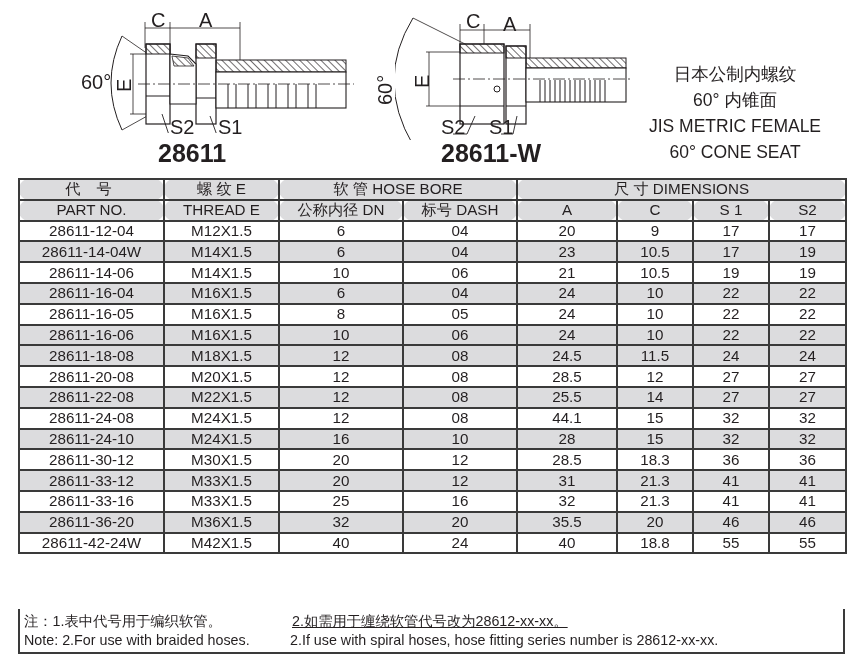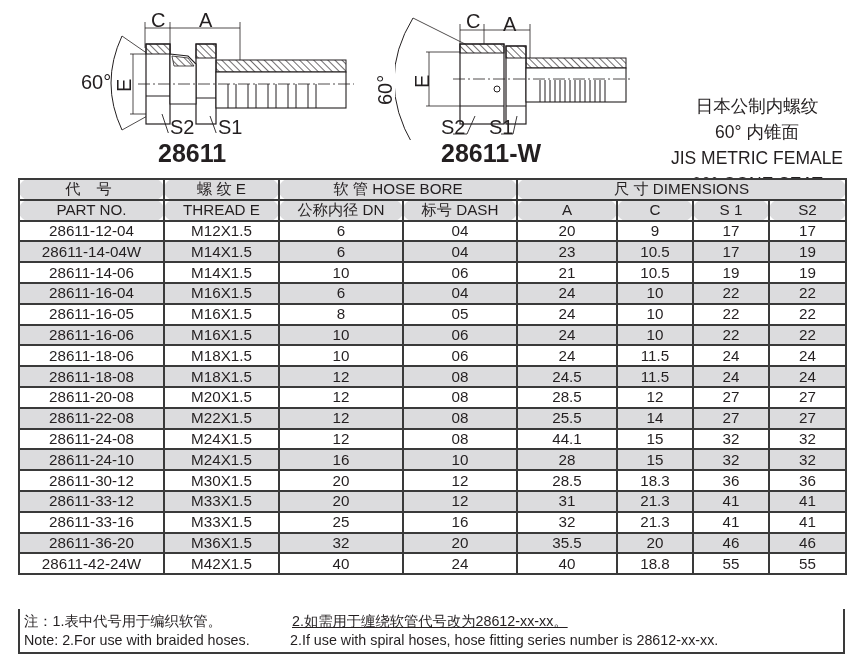--- a/index.html
+++ b/index.html
@@ -143,21 +143,21 @@
   </svg>
 </div>
 <div class="abs" style="left:466px; top:10px; font-size:20px;">C</div>
 <div class="abs" style="left:503px; top:13px; font-size:20px;">A</div>
 <div class="abs" style="left:374px; top:105px; font-size:20px; transform:rotate(-90deg); transform-origin:left top;">60°</div>
 <div class="abs" style="left:411px; top:88px; font-size:20px; transform:rotate(-90deg); transform-origin:left top;">E</div>
 <div class="abs" style="left:441px; top:116px; font-size:20px;">S2</div>
 <div class="abs" style="left:489px; top:116px; font-size:20px;">S1</div>
 <div class="abs model-label" style="left:441px; top:139px;">28611-W</div>
 
-<div class="abs desc" style="left:647px; top:61px; width:220px;margin-top:32px;">
+<div class="abs desc" style="left:625px; top:61px; width:220px;">
   <div>日本公制内螺纹</div>
   <div>60° 内锥面</div>
   <div>JIS METRIC FEMALE</div>
   <div>60° CONE SEAT</div>
 </div>
 
 <table class="spec">
   <colgroup>
     <col style="width:145px">
       <col style="width:115px">
@@ -240,30 +240,20 @@
       <tr class="shade">
         <td>28611-16-06</td>
         <td>M16X1.5</td>
         <td>10</td>
         <td>06</td>
         <td>24</td>
         <td>10</td>
         <td>22</td>
         <td>22</td>
       </tr>
-      <tr>
-        <td>28611-18-06</td>
-        <td>M18X1.5</td>
-        <td>10</td>
-        <td>06</td>
-        <td>24</td>
-        <td>11.5</td>
-        <td>24</td>
-        <td>24</td>
-      </tr>
       <tr class="shade">
         <td>28611-18-08</td>
         <td>M18X1.5</td>
         <td>12</td>
         <td>08</td>
         <td>24.5</td>
         <td>11.5</td>
         <td>24</td>
         <td>24</td>
       </tr>

